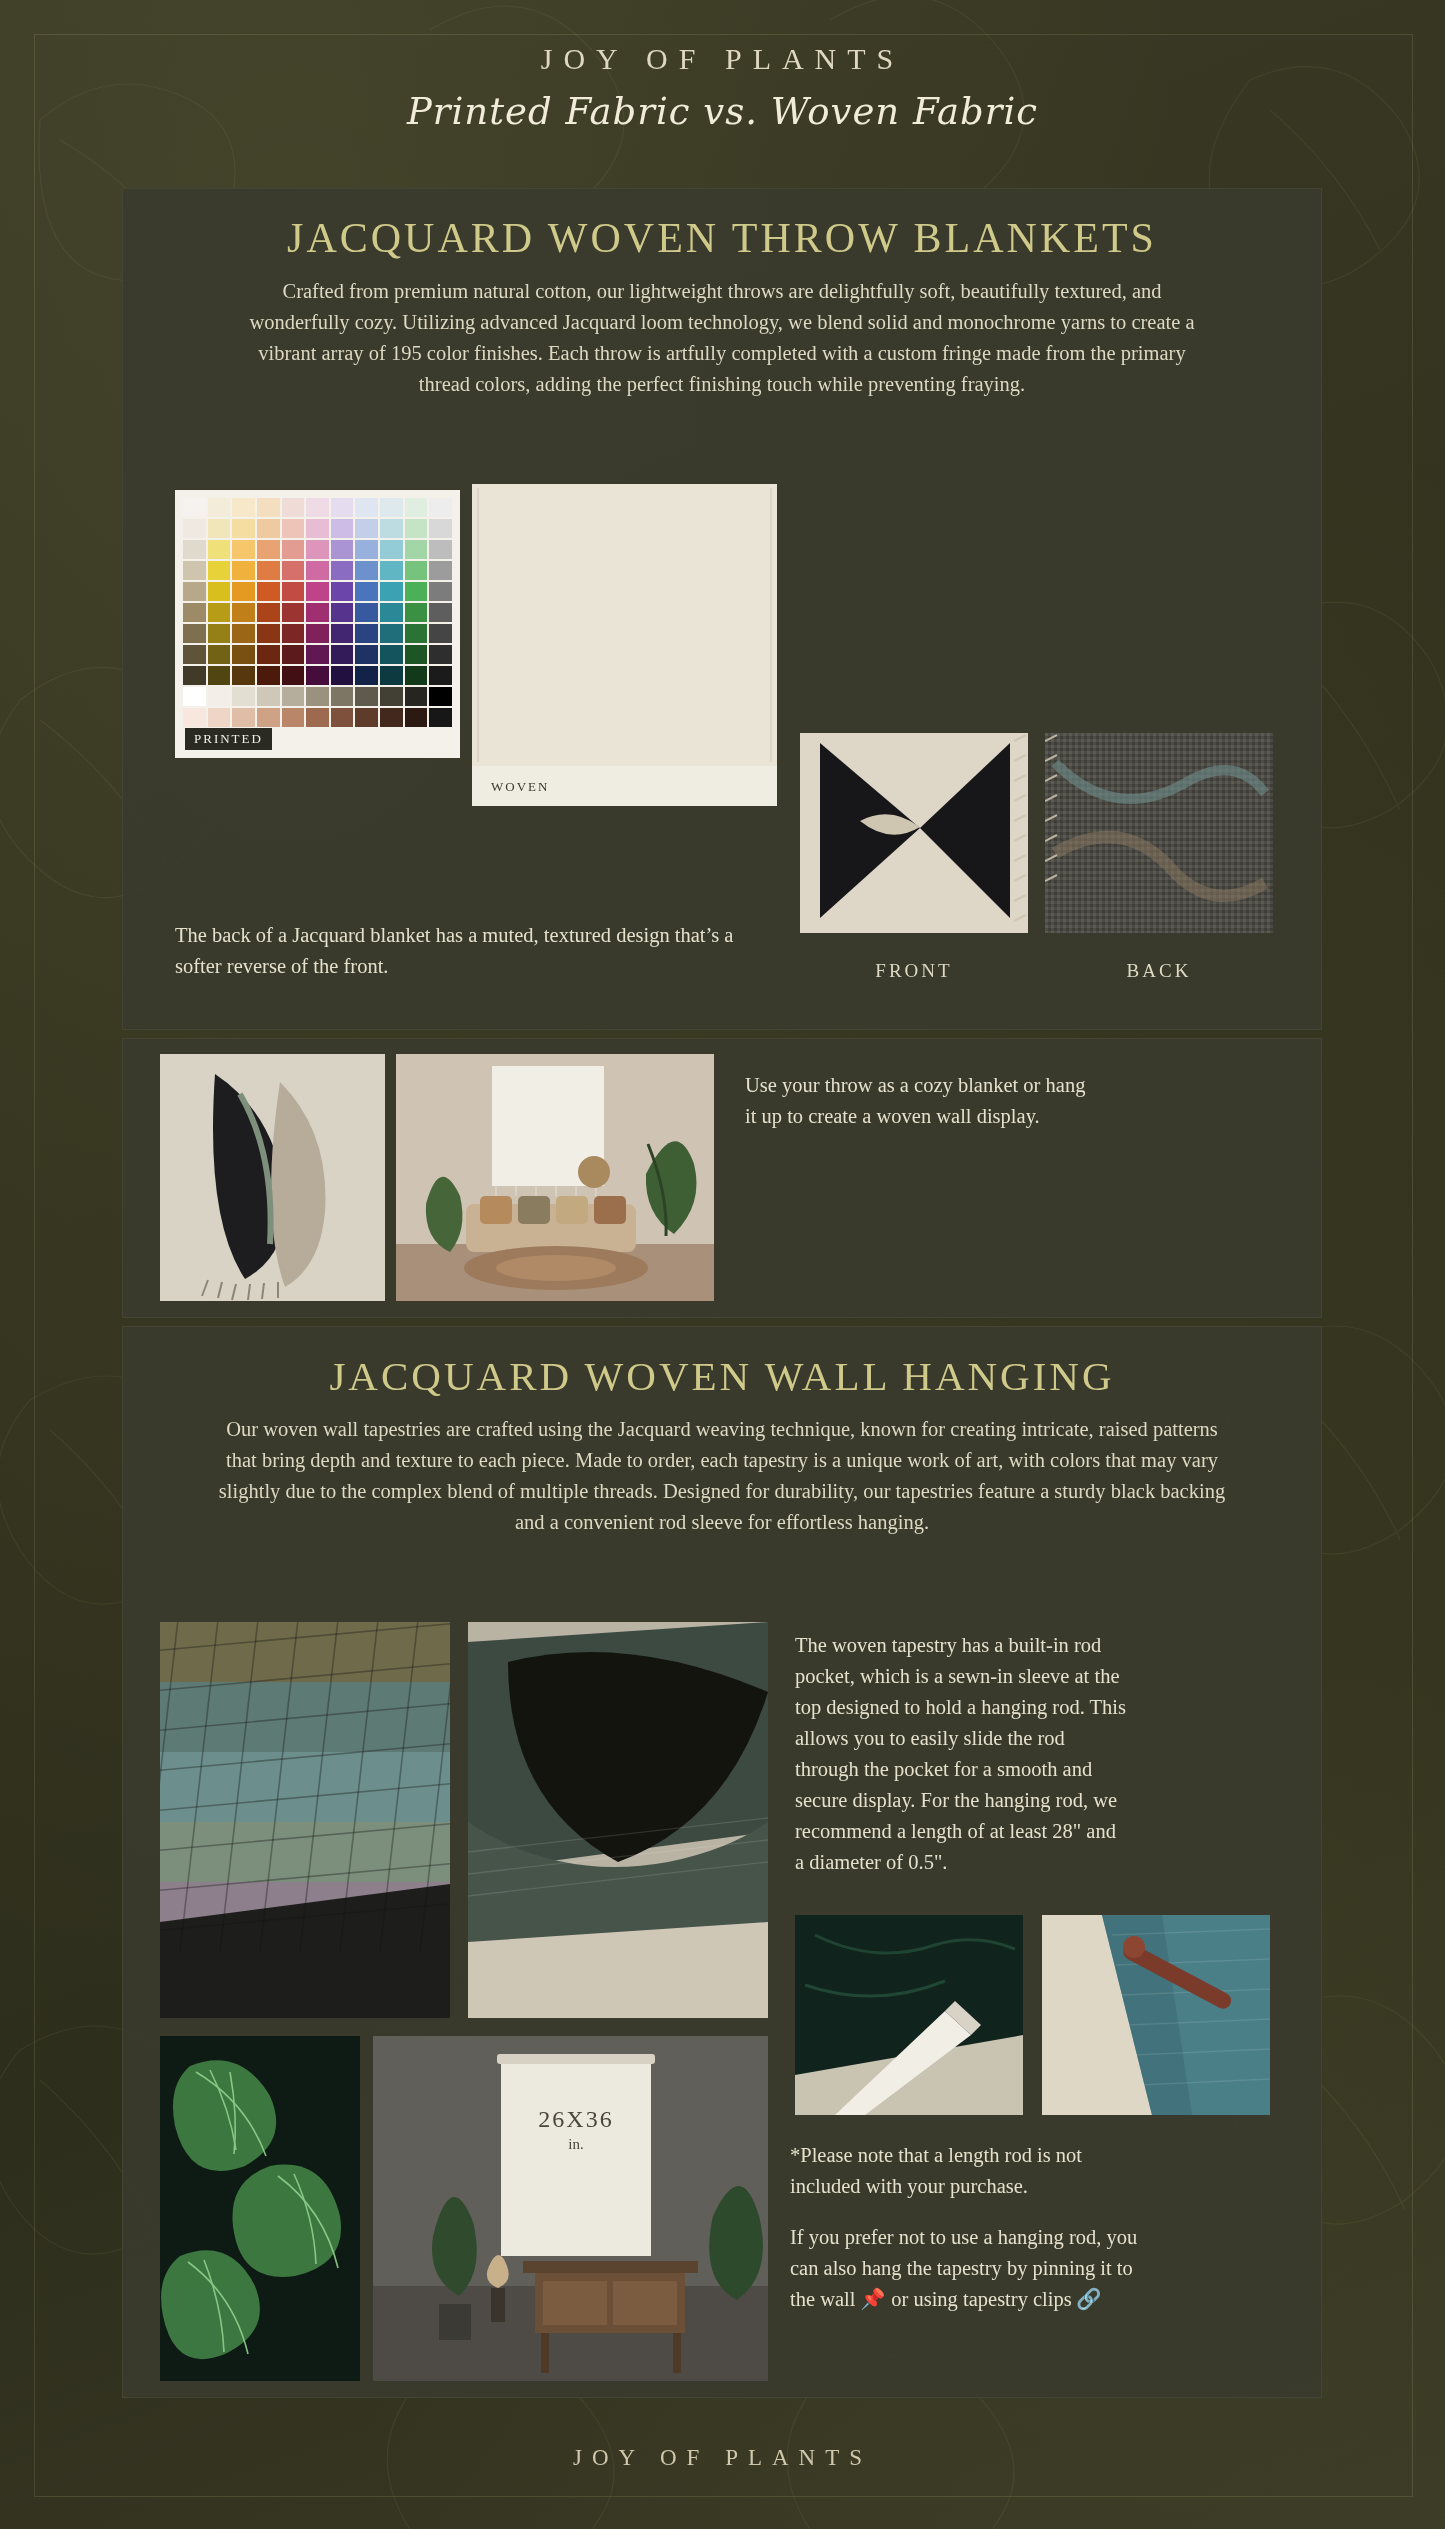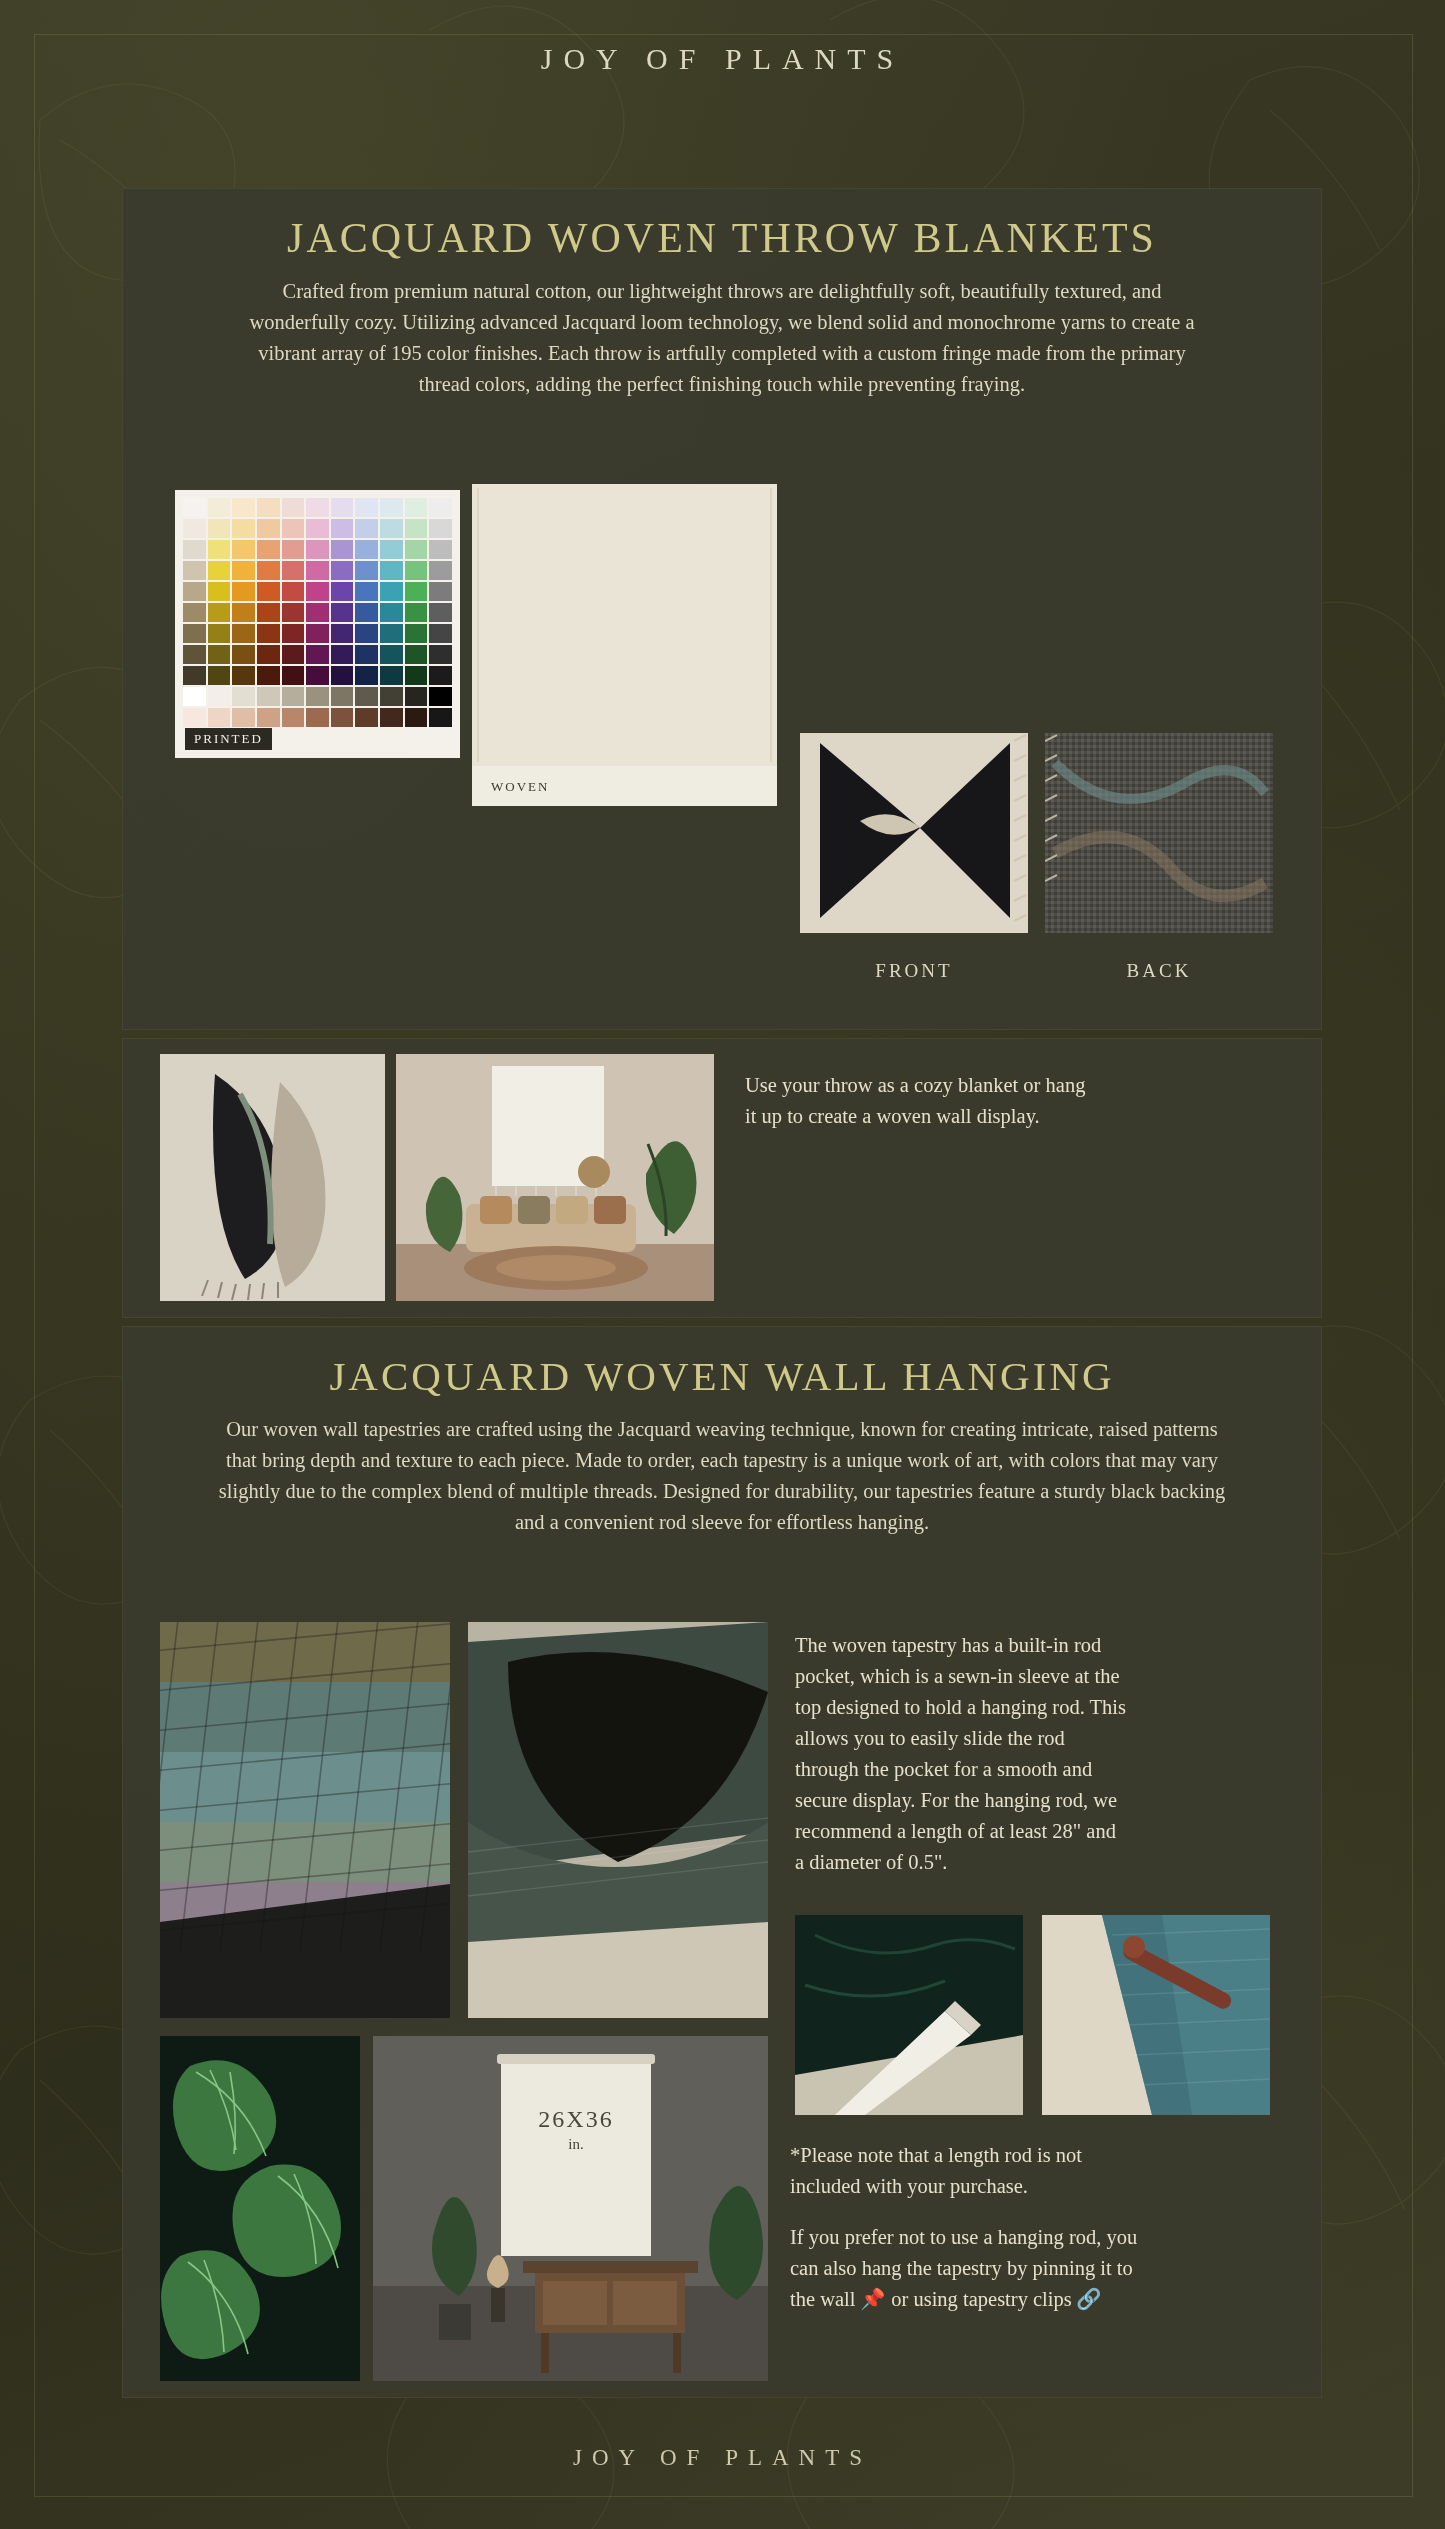--- a/index.html
+++ b/index.html
@@ -179,20 +179,21 @@
       <path d="M820 2380 q100 -60 170 30 q60 80 -30 150 q-90 60 -150 -30 q-50 -80 10 -150z"></path>
       <path d="M430 30 q100 -60 170 30 q60 80 -30 150"></path>
       <path d="M830 20 q100 -60 170 30 q60 80 -30 150"></path>
     </g>
   </svg>
 
   <div class="divider-frame"></div>
 
   <div class="header">
     <div class="brand">JOY OF PLANTS</div>
+    <div class="subtitle">Printed Fabric vs. Woven Fabric</div>
   </div>
 
   <div class="panel" id="panel-one">
     <div class="section-title">JACQUARD WOVEN THROW BLANKETS</div>
     <div class="body-copy">Crafted from premium natural cotton, our lightweight throws are delightfully soft, beautifully textured, and wonderfully cozy. Utilizing advanced Jacquard loom technology, we blend solid and monochrome yarns to create a vibrant array of 195 color finishes. Each throw is artfully completed with a custom fringe made from the primary thread colors, adding the perfect finishing touch while preventing fraying.</div>
   </div>
 
   <div class="swatch-sheet" id="printed-sheet">
     <div class="swatch-grid" id="printed-grid" style="grid-template-columns: repeat(11, 1fr); grid-auto-rows: 19px;">
         <div class="sw" style="background: rgb(246, 242, 239);"></div>
@@ -497,20 +498,21 @@
           <line x1="0" y1="108" x2="12" y2="102"></line>
         <line x1="0" y1="128" x2="12" y2="122"></line>
           <line x1="0" y1="148" x2="12" y2="142"></line>
       </g>
     </svg>
   </div>
 
   <div class="caption-center" style="left:800px;top:960px;width:228px;">FRONT</div>
   <div class="caption-center" style="left:1045px;top:960px;width:228px;">BACK</div>
 
+  <div class="para" style="position:absolute;left:175px;top:920px;width:600px;">The back of a Jacquard blanket has a muted, textured design that’s a softer reverse of the front.</div>
 
   <div class="panel" id="panel-two"></div>
 
   <div class="photo" style="left:160px;top:1054px;width:225px;height:247px;background:#cfc8b8;">
     <svg class="photo-inner" viewBox="0 0 225 247" preserveAspectRatio="none">
       <rect width="225" height="247" fill="#d9d3c6"></rect>
       <path d="M55 20 q60 40 70 120 q5 60 -40 85 q-40 -60 -30 -205z" fill="#1d1d20"></path>
       <path d="M120 28 q50 50 45 130 q-5 55 -40 75 q-25 -70 -5 -205z" fill="#b7ab9a"></path>
       <path d="M80 40 q35 60 30 150" stroke="#7e8f7c" stroke-width="6" fill="none"></path>
       <g stroke="#8d8578" stroke-width="2">

